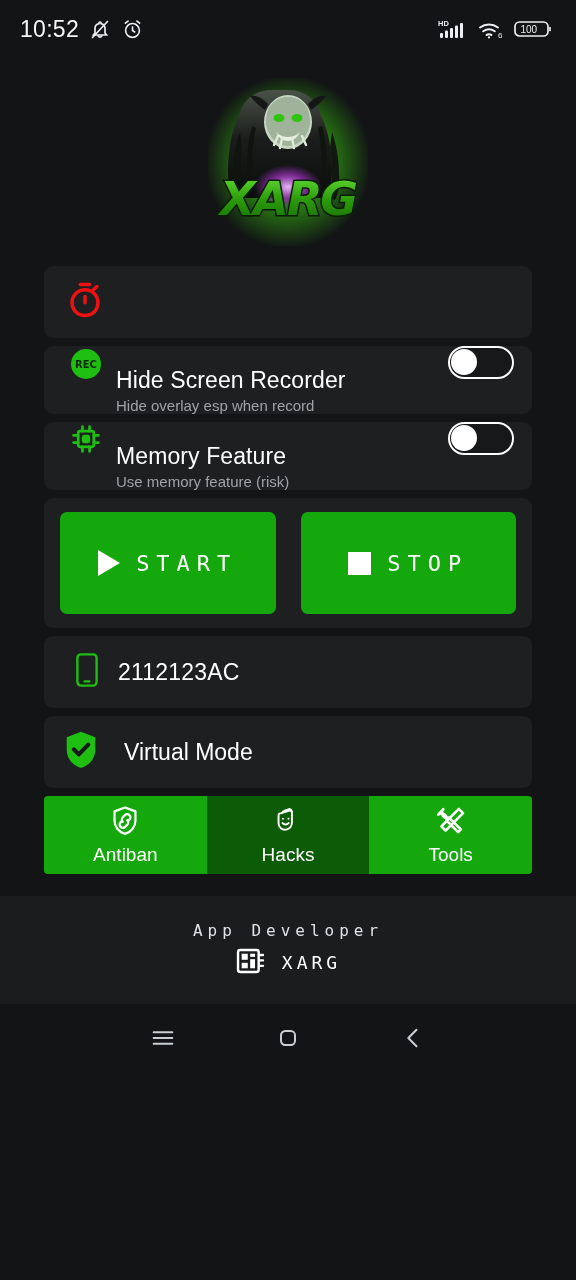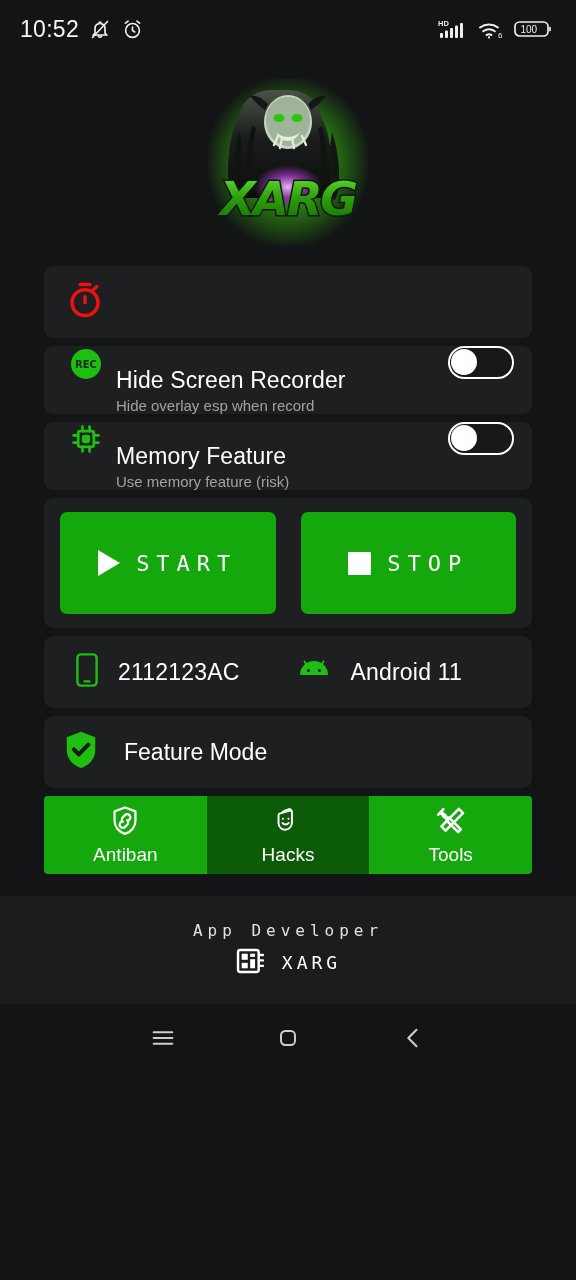--- a/index.html
+++ b/index.html
@@ -317,41 +317,30 @@
     <div class="card card-device">
       <div class="dev-block left">
         <span>
           <svg width="30" height="36" viewBox="0 0 24 30" fill="none" stroke="#1fbf12" stroke-width="2">
             <rect x="4" y="2" width="16" height="26" rx="3"></rect>
             <path d="M10 24.5h4" stroke-linecap="round"></path>
           </svg>
         </span>
         <span class="dev-text">2112123AC</span>
       </div>
-      <div class="dev-block right">
-        <span>
-          <svg width="40" height="28" viewBox="0 0 40 28" fill="none">
-            <path d="M6 19a14 14 0 0 1 28 0z" fill="#1fbf12"></path>
-            <path d="M10.5 5.5 13.5 10M29.5 5.5 26.5 10" stroke="#1fbf12" stroke-width="1.9" stroke-linecap="round"></path>
-            <circle cx="14.5" cy="14.5" r="1.5" fill="#101312"></circle>
-            <circle cx="25.5" cy="14.5" r="1.5" fill="#101312"></circle>
-          </svg>
-        </span>
-        <span class="dev-text">Android 11</span>
-      </div>
     </div>
 
     <div class="card card-virtual">
       <span>
         <svg width="38" height="42" viewBox="0 0 24 26" fill="none">
           <path d="M12 1.5 21 5v8c0 5.4-3.9 9.8-9 11.4C6.9 22.8 3 18.4 3 13V5z" fill="#1fbf12"></path>
           <path d="M7.5 12.6l3.1 3.2 6-6.2" stroke="#16181a" stroke-width="2.6" stroke-linecap="round" stroke-linejoin="round"></path>
         </svg>
       </span>
-      <span class="vtext">Feature Mode</span>
+      <span class="vtext">Virtual Mode</span>
     </div>
 
   </div>
 
   <div class="spacer"></div>
 
   <div class="bottomnav">
     <div class="navbtn">
       <span>
         <svg width="30" height="32" viewBox="0 0 24 26" fill="none" stroke="#ffffff" stroke-width="1.8" stroke-linejoin="round">

